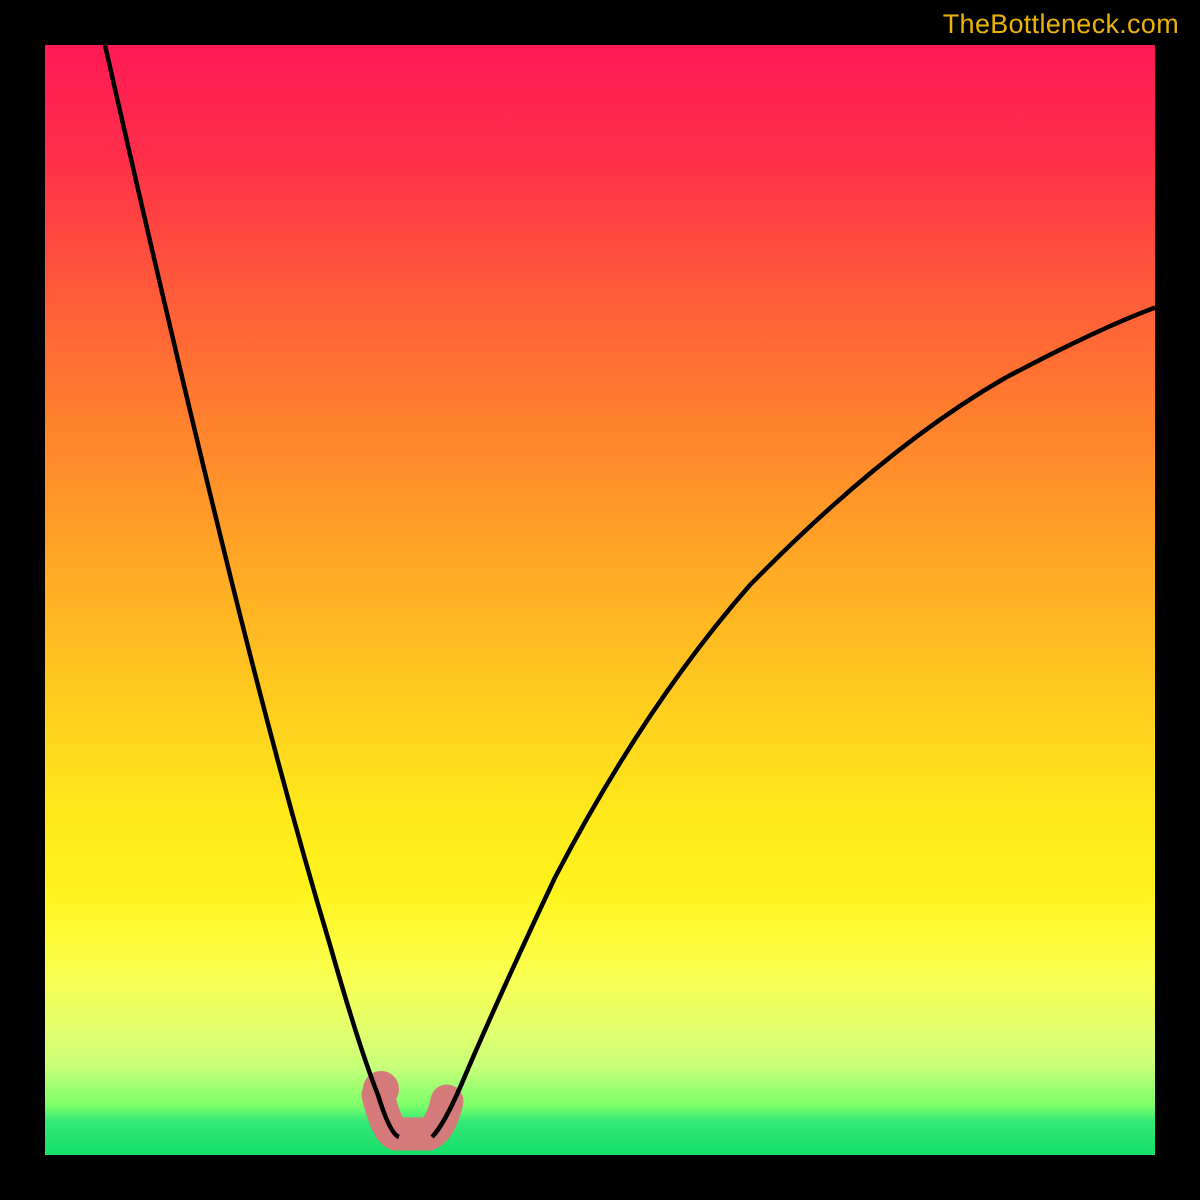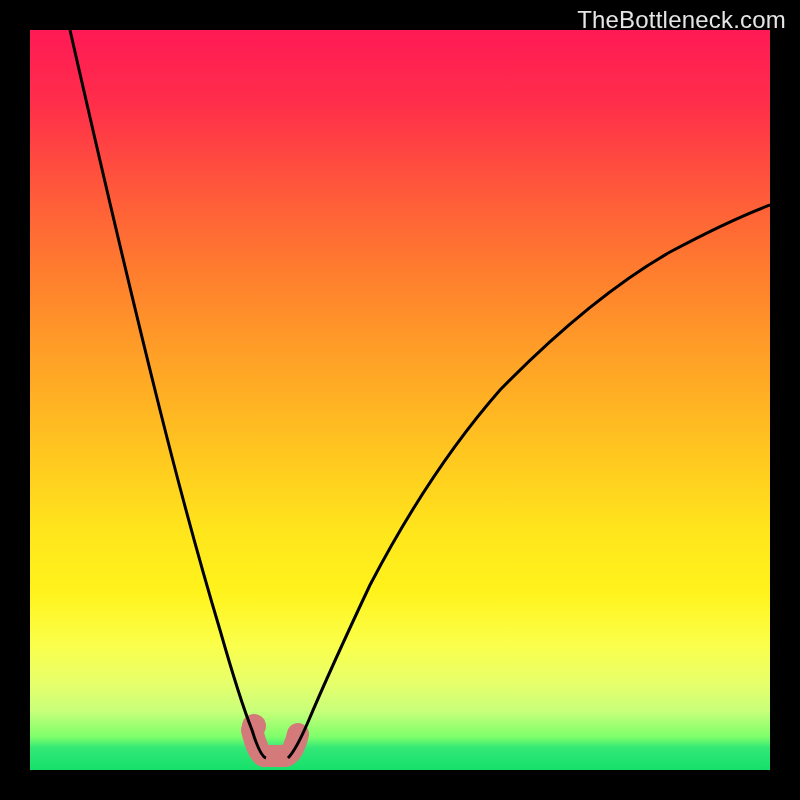--- a/index.html
+++ b/index.html
@@ -43,22 +43,22 @@
       #c8ff7a 92%,
       #7eff6a 95.5%,
       #33e876 97%,
       #15e06a 100%
     );
   }
   .watermark {
     position: absolute;
     top: 6px;
     right: 14px;
-    color: #e5e5e5;
-    font-size: 24px;
+    color: #eab308;
+    font-size: 18px;
     font-weight: 500;
     letter-spacing: 0.2px;
     user-select: none;
   }
   svg.curve {
     position: absolute;
     left: 0; top: 0;
     width: 740px; height: 740px;
   }
   svg.curve path.line {

